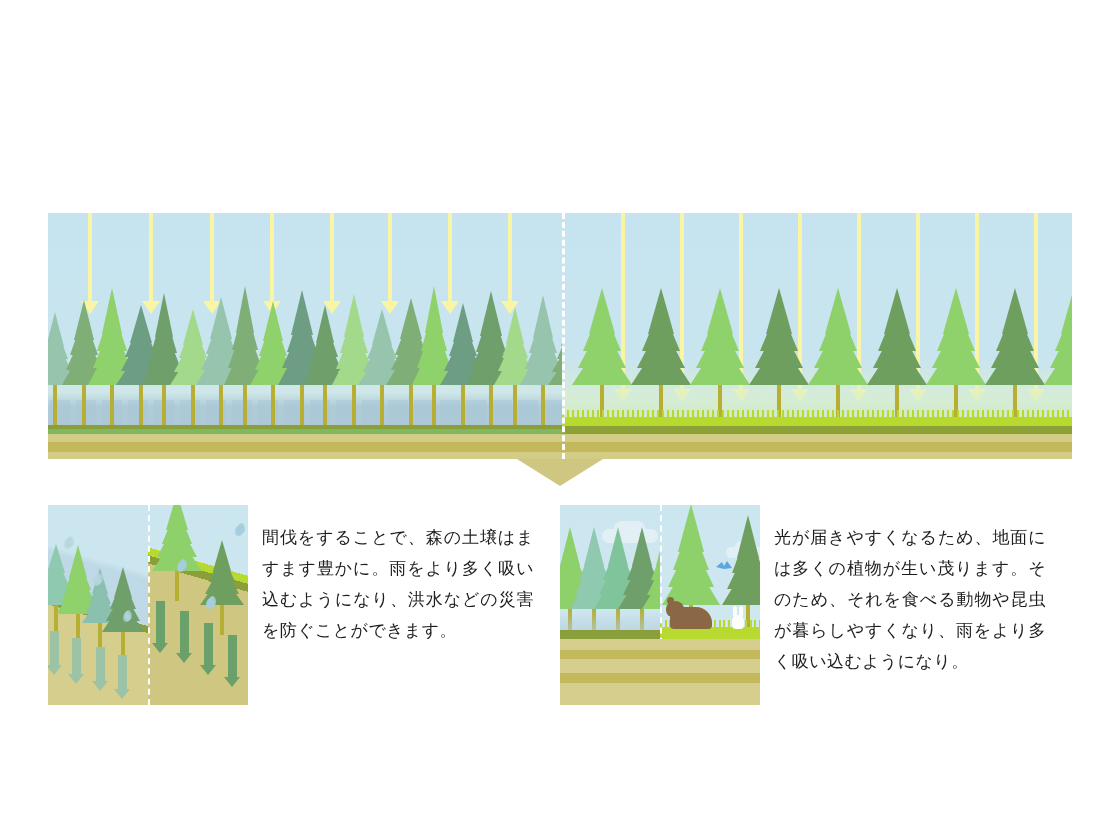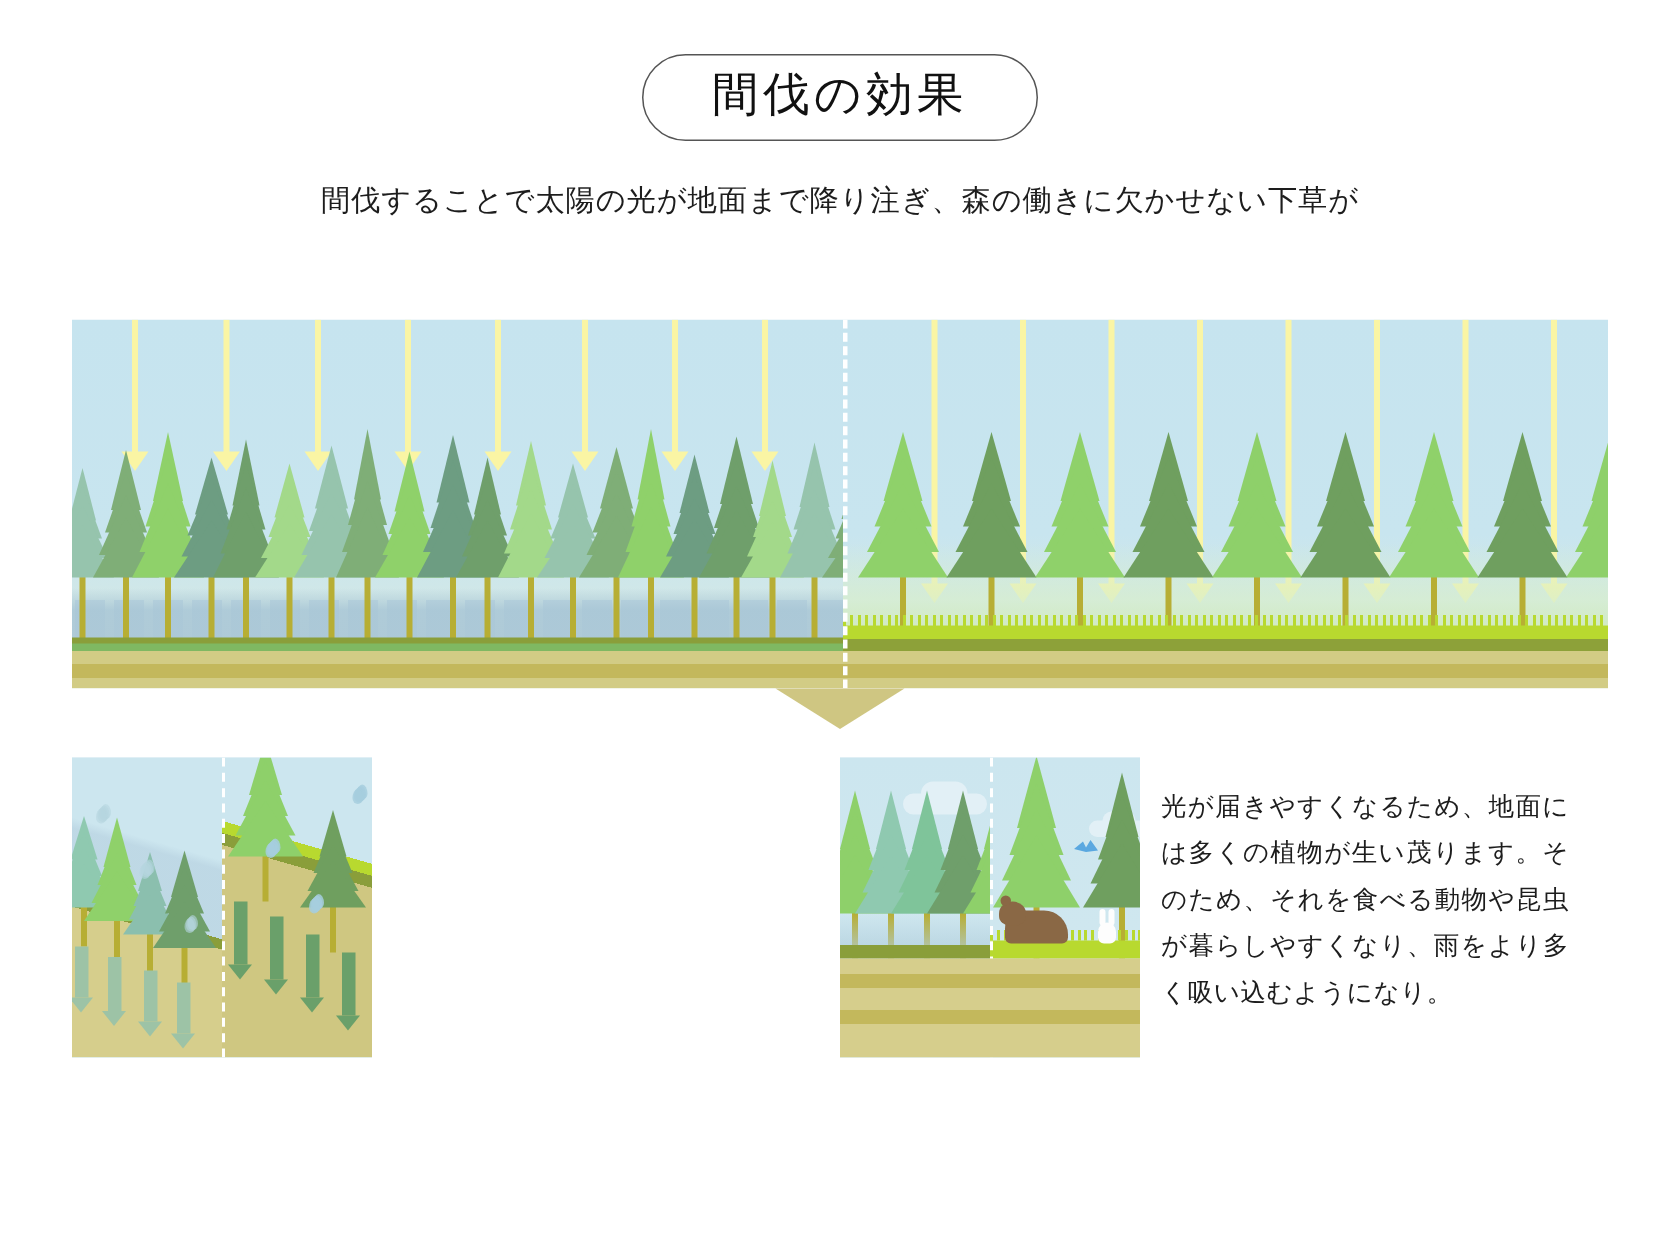--- a/index.html
+++ b/index.html
@@ -155,26 +155,22 @@
   .cloud{position:absolute;background:#e2f0f6;border-radius:20px;}
   .bear{position:absolute;background:#8a6845;}
   .bunny{position:absolute;background:#fdfdfd;}
   .bird{position:absolute;}
 </style>
 </head>
 <body>
 
 <div class="page">
 
-  <div class="title-wrap">
-    <span class="title-pill">間伐の効果</span>
-  </div>
 
   <div class="lead">
-    <div>間伐することで太陽の光が地面まで降り注ぎ、森の働きに欠かせない下草が</div>
   </div>
 
   <div class="hero">
     <div class="sky"></div>
 
     <div class="half left">
       <div id="heroLeftRays">
           <div class="ray" style="left: 40px; top: 0px; height: 90px; background: rgb(250, 245, 164);">
             <div class="head" style="border-top-color: rgb(250, 245, 164);"></div>
           </div>
@@ -573,20 +569,21 @@
               <div class="stem" style="height: 42px;"></div>
               <div class="tip"></div>
             </div>
             <div class="arrow-down" style="left: 80px; top: 130px;">
               <div class="stem" style="height: 42px;"></div>
               <div class="tip"></div>
             </div>
           </div>
         <div class="t-div"></div>
       </div>
+      <p class="sec-text">間伐をすることで、森の土壌はますます豊かに。雨をより多く吸い込むようになり、洪水などの災害を防ぐことができます。</p>
     </div>
   </div>
 
   <div class="section two">
     <div class="sec-body">
       <div class="thumb" id="thumb2">
         <div class="t-half l" style="background: linear-gradient(rgb(204, 230, 239) 0%, rgb(207, 231, 239) 58%, rgb(216, 235, 234) 76%, rgb(223, 238, 230) 100%);">
             <div class="cloud" style="left: 42px; top: 24px; width: 56px; height: 14px;"></div>
             <div class="cloud" style="left: 54.32px; top: 16.3px; width: 30.8px; height: 15.4px;"></div>
             <div class="tree" style="left: -14px; bottom: 66px; width: 48px; height: 108px;">

